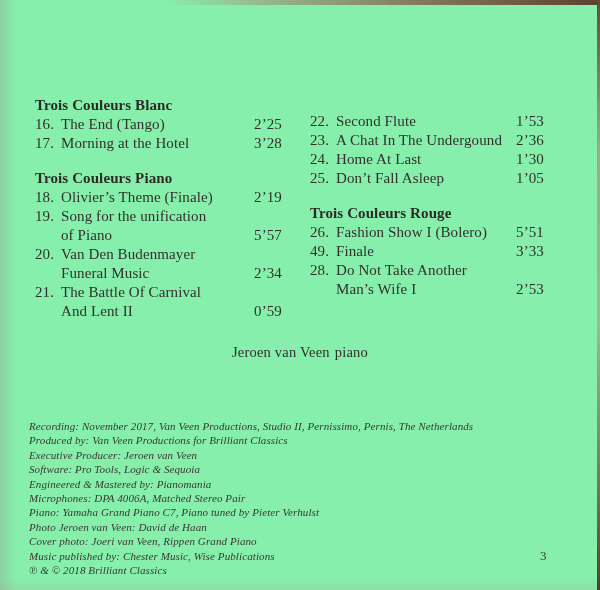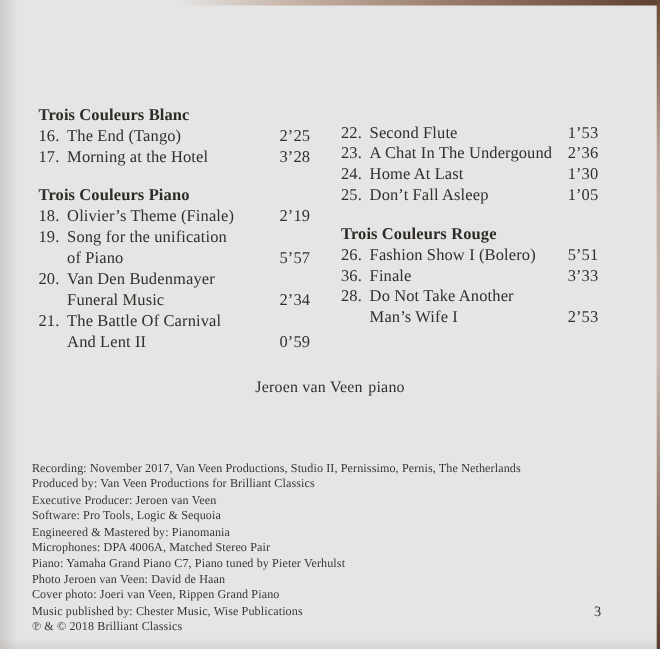--- a/index.html
+++ b/index.html
@@ -11,21 +11,21 @@
     height: 590px;
     background: #ffffff;
     font-family: "Liberation Serif", "DejaVu Serif", serif;
     color: #33302c;
     overflow: hidden;
     position: relative;
   }
   .page {
     position: absolute;
     inset: 0;
-    background: #e5e5e5;
+    background: #86efac;
   }
   
   .edge-top {
     position: absolute;
     top: 0; left: 0; right: 0;
     height: 5px;
     background: linear-gradient(to right,
       rgba(110,75,56,0) 0%,
       rgba(110,75,56,0) 27%,
       rgba(168,130,104,0.45) 42%,
@@ -120,20 +120,21 @@
   
   .credits {
     position: absolute;
     left: 29px;
     top: 419px;
     width: 540px;
     font-size: 11px;
     line-height: 14.4px;
     letter-spacing: 0.1px;
     color: #3a3732;
+    font-style: italic;
   }
 
   .page-number {
     position: absolute;
     left: 540px;
     top: 548px;
     font-size: 13px;
     color: #3a3732;
   }
 </style>
@@ -221,21 +222,21 @@
           <span class="time">1’05</span>
         </div>
         <div class="row spacer"></div>
         <div class="row heading">Trois Couleurs Rouge</div>
         <div class="row track">
           <span class="num">26.</span>
           <span class="title">Fashion Show I (Bolero)</span>
           <span class="time">5’51</span>
         </div>
         <div class="row track">
-          <span class="num">36.</span>
+          <span class="num">49.</span>
           <span class="title">Finale</span>
           <span class="time">3’33</span>
         </div>
         <div class="row track">
           <span class="num">28.</span>
           <span class="title">Do Not Take Another</span>
           <span class="time"></span>
         </div>
         <div class="row track">
           <span class="num"></span>

